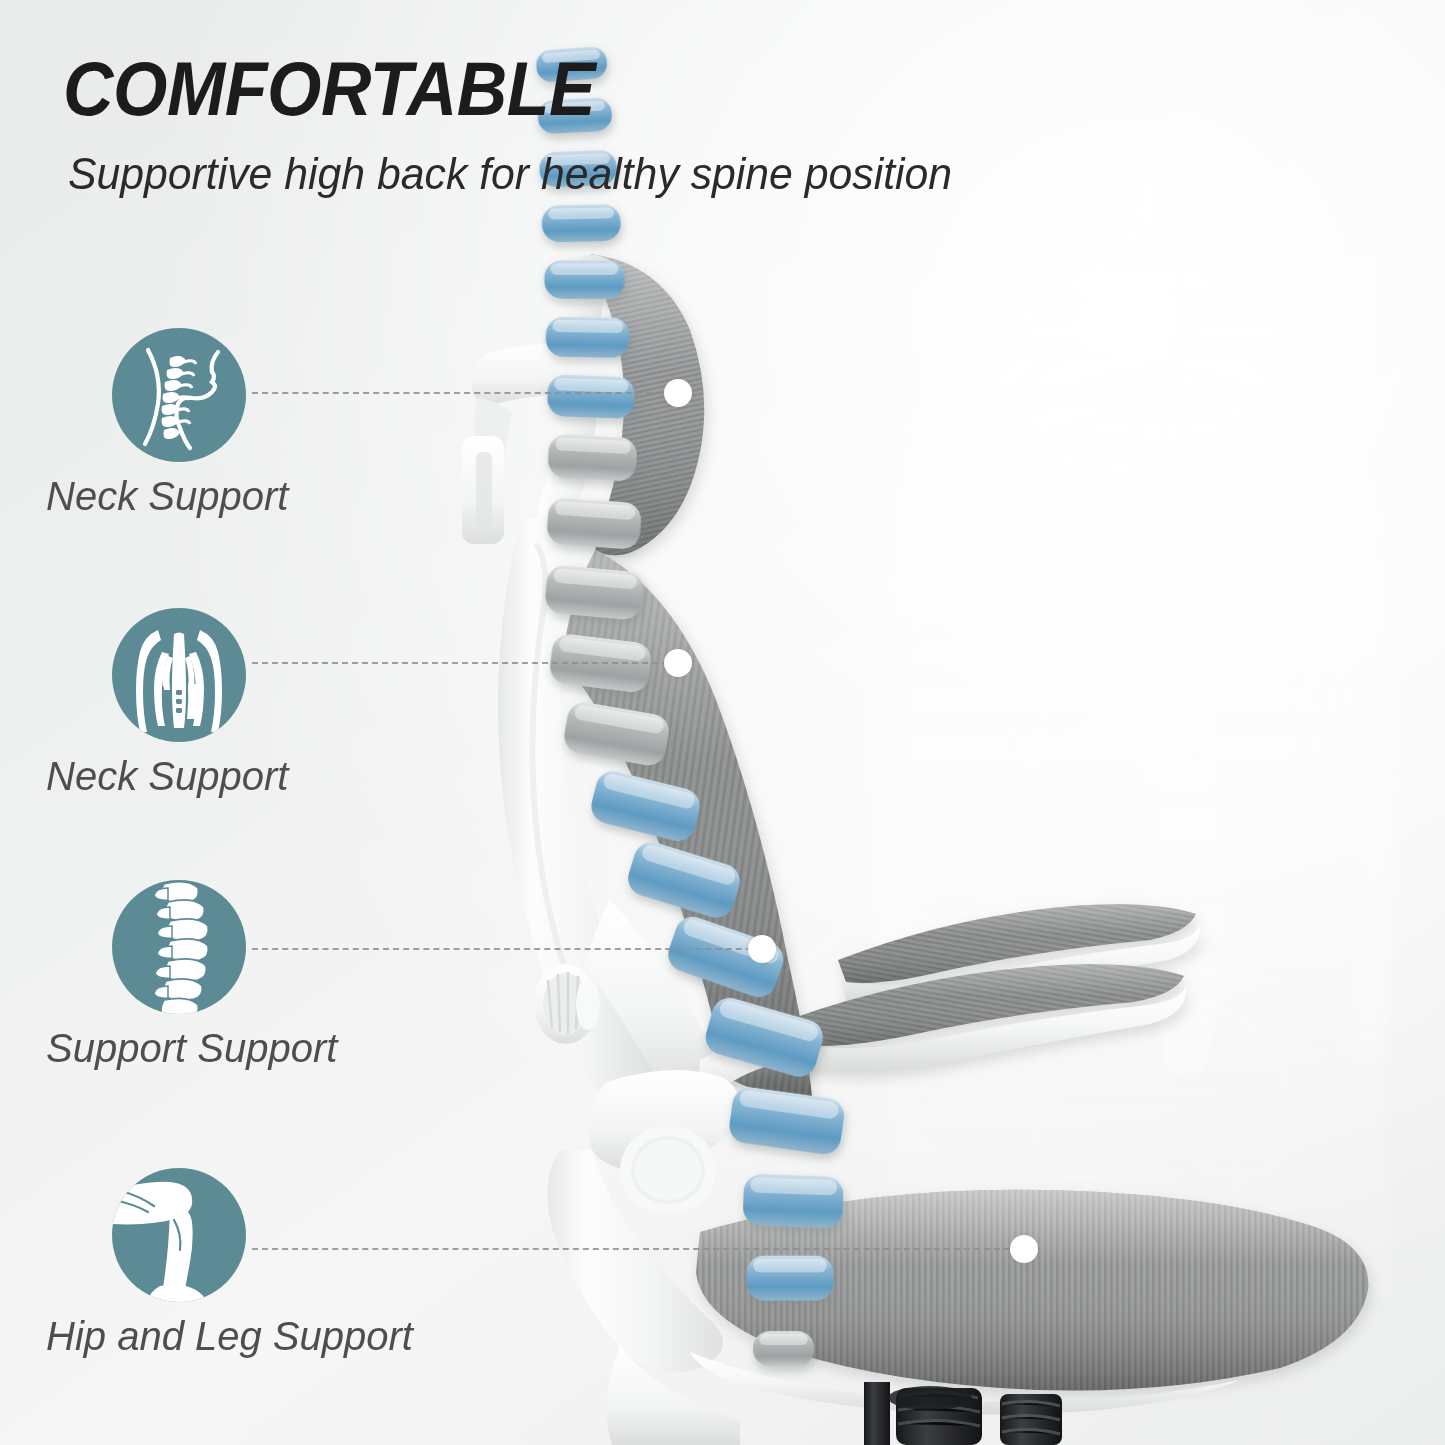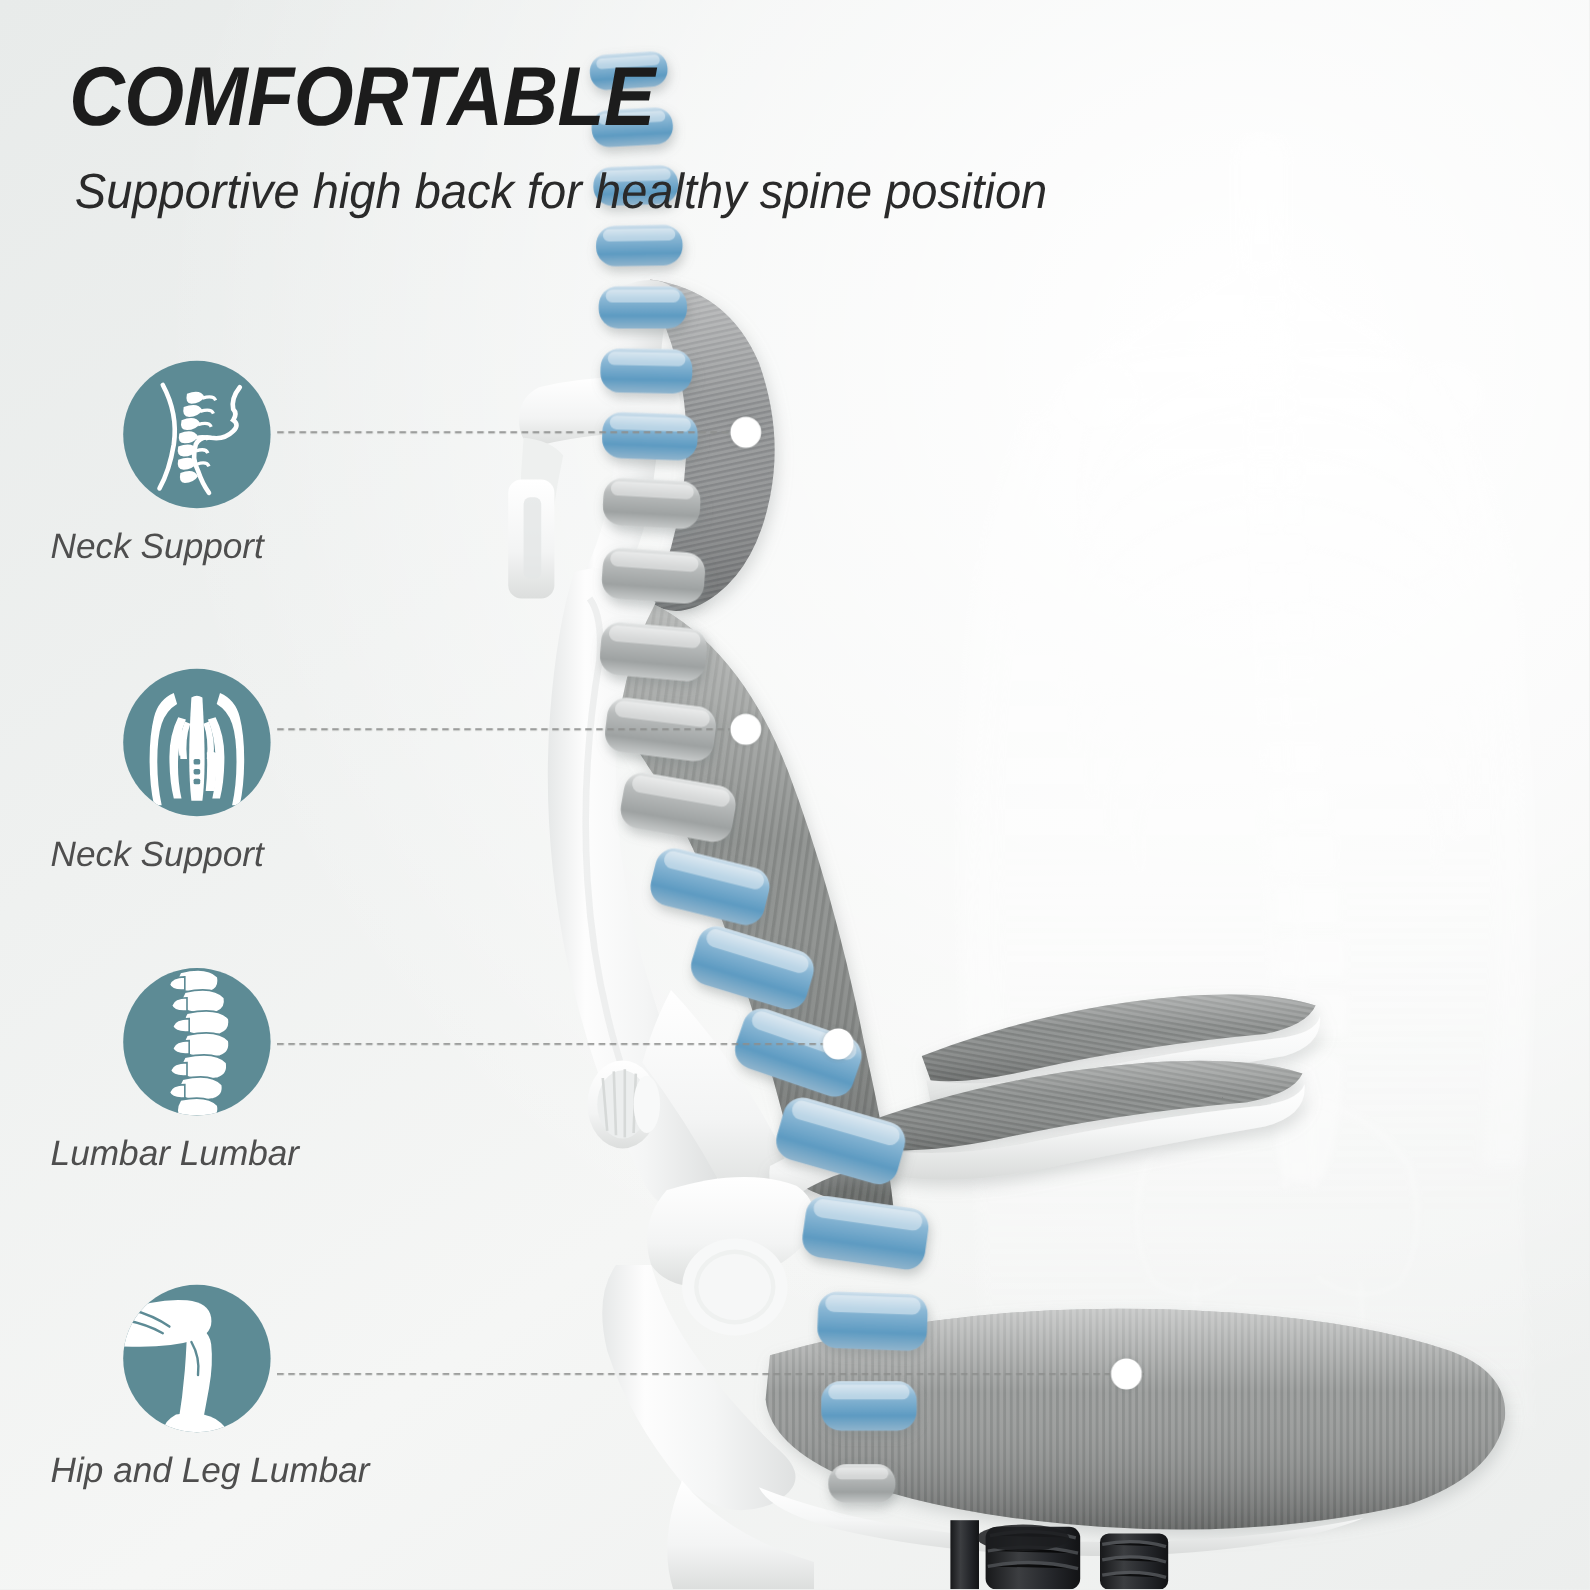--- a/index.html
+++ b/index.html
@@ -54,21 +54,21 @@
     position:absolute; left:0; top:0;
     width:134px; height:134px;
     border-radius:50%;
     background:#5d8b95;
     overflow:hidden;
   }
   .badge svg{ display:block; width:134px; height:134px; }
   .feature-label{
     position:absolute;
     top:140px;
-    font-size:32px; line-height:56px;
+    font-size:40px; line-height:56px;
     font-style:italic; font-weight:400;
     color:#4e4e4e;
     white-space:nowrap;
   }
 
   
   .connector{
     position:absolute;
     height:2px;
     border-top:2px dashed #8d8f8d;
@@ -484,21 +484,21 @@
         <g fill="#ffffff" stroke="#5d8b95" stroke-width="1.5">
           <path d="M56 8 q-12 0-14 7 q2 6 14 5 z"></path>
           <path d="M58 27 q-12 0-14 7 q2 6 14 5 z"></path>
           <path d="M60 46 q-13 0-15 7 q2 6 15 5 z"></path>
           <path d="M60 66 q-13 0-15 7 q2 6 15 5 z"></path>
           <path d="M58 86 q-13 0-15 7 q2 6 15 5 z"></path>
           <path d="M56 106 q-12 0-14 7 q2 6 14 5 z"></path>
         </g>
       </svg>
     </div>
-    <div class="feature-label" style="left:-66px;">Lumbar Lumbar</div>
+    <div class="feature-label" style="left:-66px;">Support Support</div>
   </div>
   <div class="connector" style="left:252px; top:948px; width:520px;"></div>
   <div class="hotspot" style="left:748px; top:935px;"></div>
 
   <div class="feature" style="left:112px; top:1168px;">
     <div class="badge">
       <svg viewBox="0 0 134 134">
         <g fill="#ffffff">
 
           <path d="M0 24 q30-12 58-10 q20 2 22 16 q2 14-14 20 q-26 8-66 6 z"></path>
@@ -507,18 +507,18 @@
 
           <path d="M48 118 q22-4 36 4 q12 8 10 14 l-56 0 q-4-10 10-18 z"></path>
         </g>
         <g fill="none" stroke="#5d8b95" stroke-width="2.2" stroke-linecap="round">
           <path d="M6 22 q22 6 36 16"></path>
           <path d="M2 32 q20 4 34 12"></path>
           <path d="M62 52 q8 14 6 30"></path>
         </g>
       </svg>
     </div>
-    <div class="feature-label" style="left:-66px;">Hip and Leg Lumbar</div>
+    <div class="feature-label" style="left:-66px;">Hip and Leg Support</div>
   </div>
   <div class="connector" style="left:252px; top:1248px; width:788px;"></div>
   <div class="hotspot" style="left:1010px; top:1235px;"></div>
 
 </div>
 
 </body></html>

